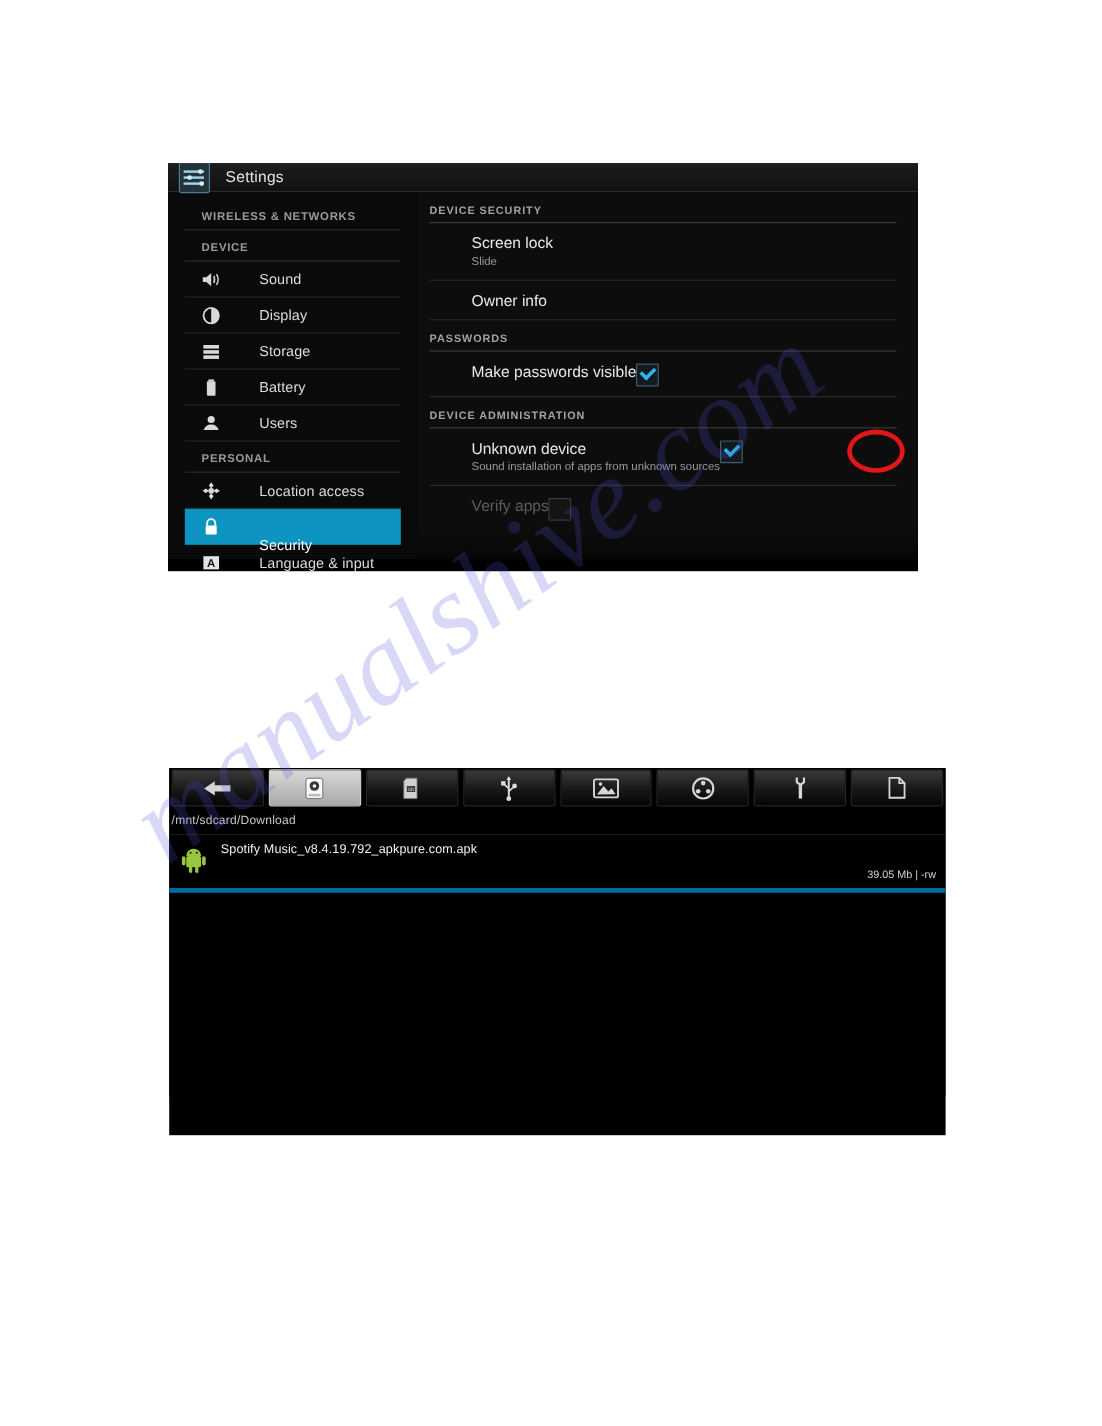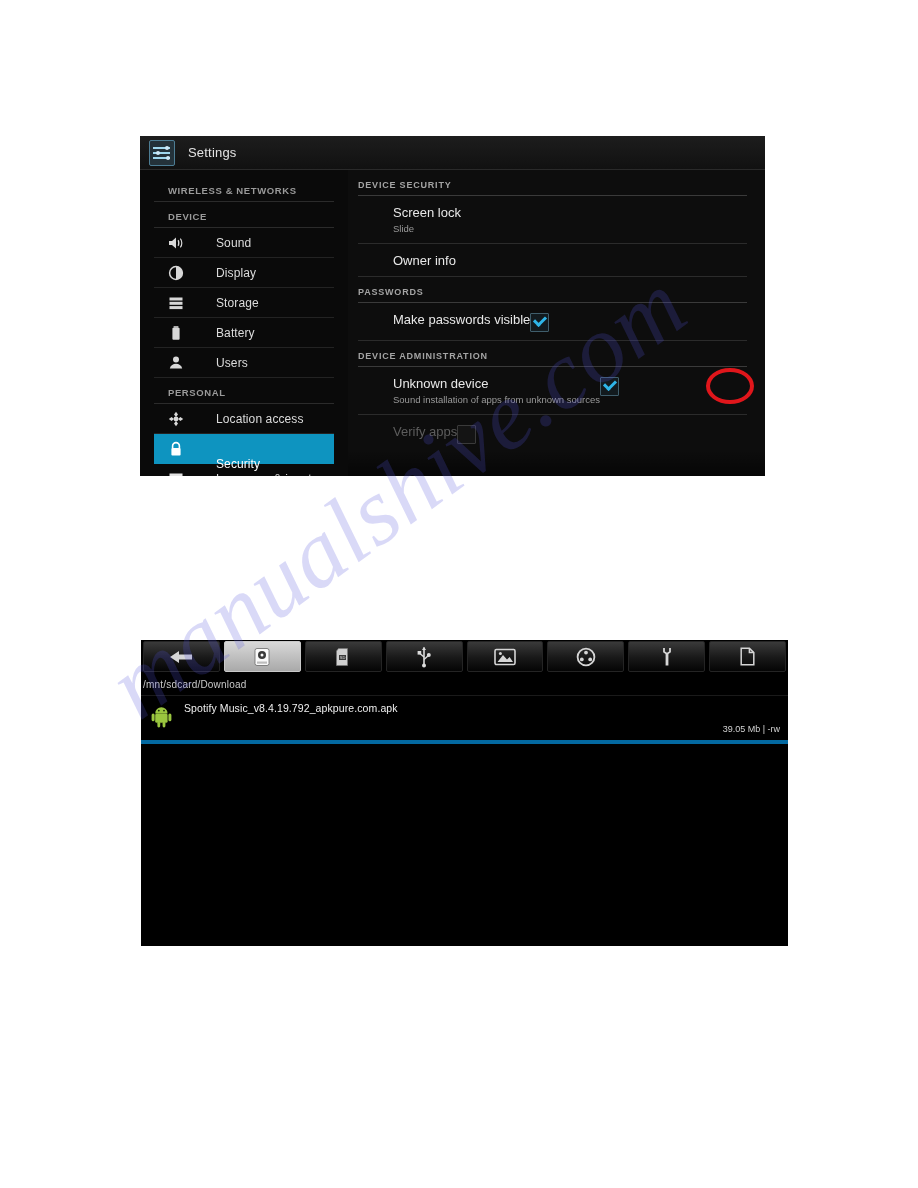--- a/index.html
+++ b/index.html
@@ -40,21 +40,21 @@
     position: absolute;
     left: 140px;
     top: 136px;
     width: 625px;
     height: 340px;
     background: #000000;
     overflow: hidden;
     z-index: 2;
   }
   .settings-titlebar {
-    height: 34px;
+    height: 24px;
     background: linear-gradient(#1d1d1d, #111111);
     border-bottom: 1px solid #2a2a2a;
     display: flex;
     align-items: center;
     padding-left: 9px;
     box-sizing: border-box;
   }
   .settings-app-icon {
     width: 24px;
     height: 24px;

